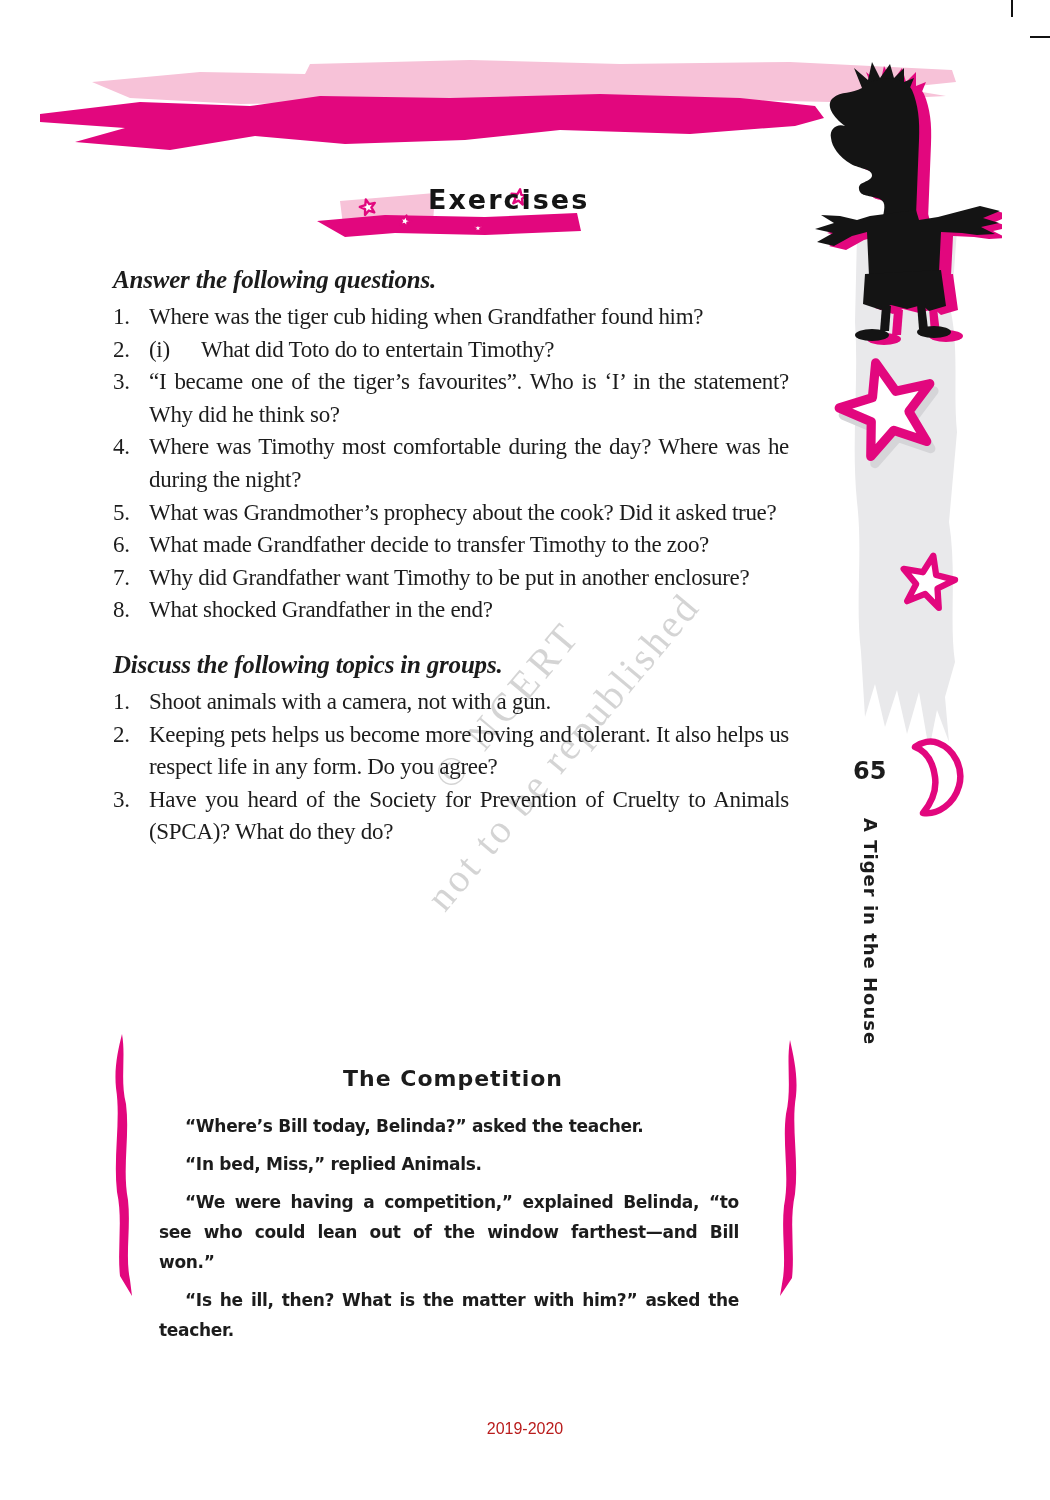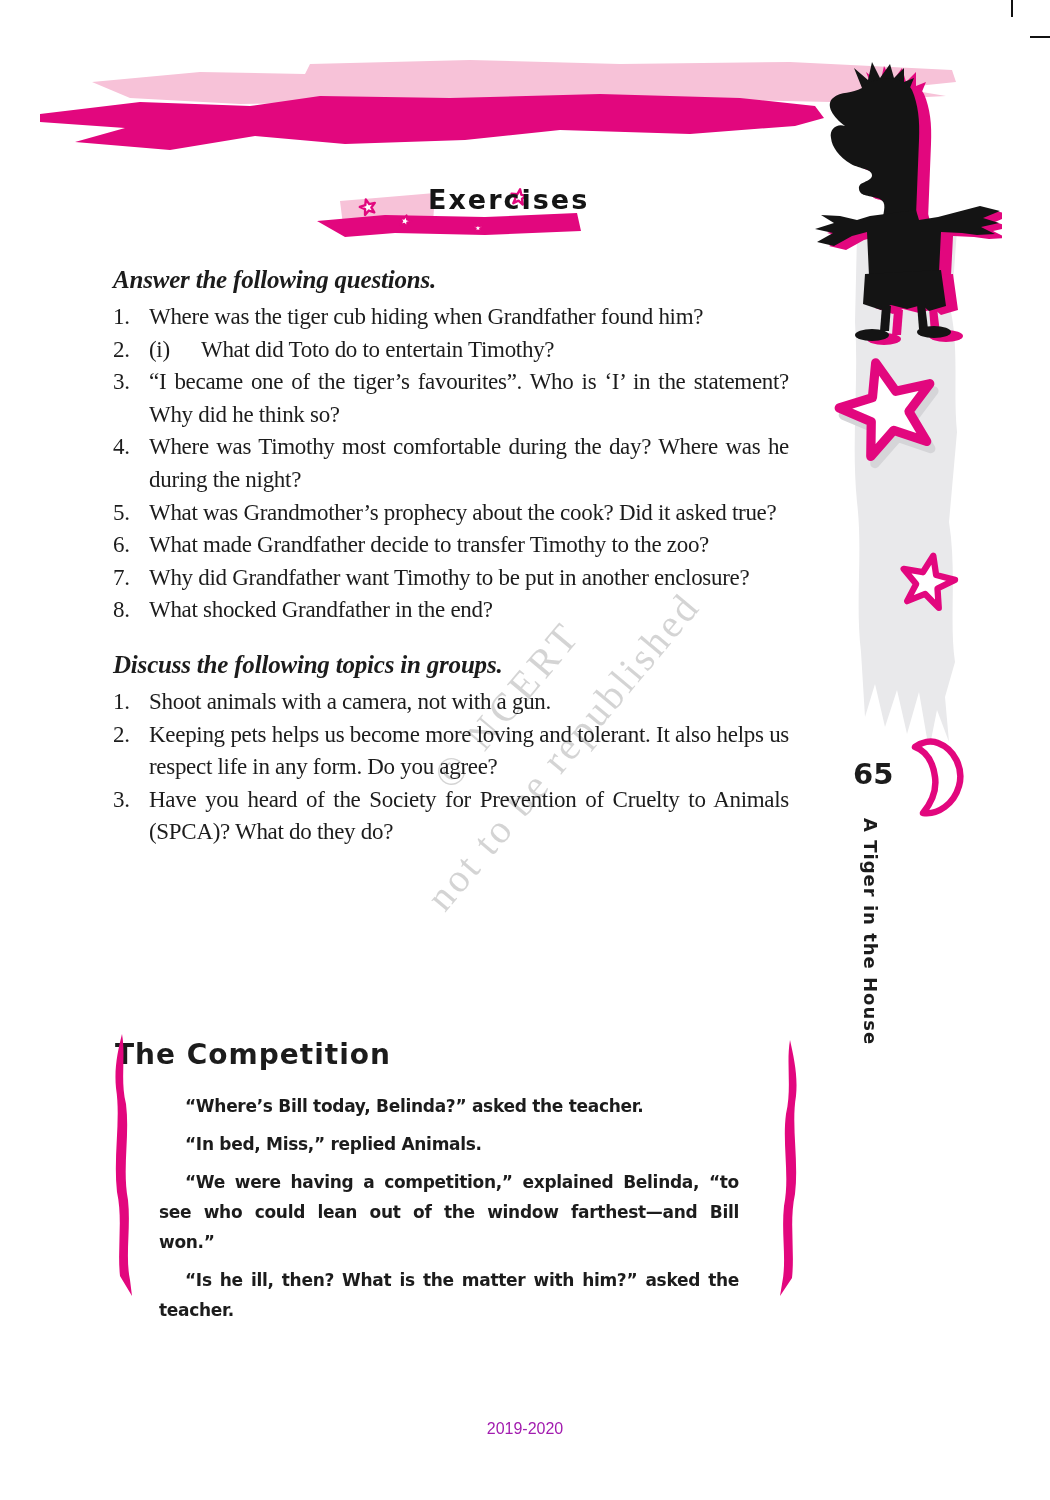--- a/index.html
+++ b/index.html
@@ -41,44 +41,44 @@
   .q-num { width:36px; flex:none; }
   .q-text { flex:1; text-align:justify; }
   .sub-row { display:flex; }
   .sub-num { width:52px; flex:none; }
   .sub-text { flex:1; }
   .discuss-block { margin-top:24px; }
 
   
   .comp-box { left:115px; top:1032px; width:676px; height:264px; z-index:2; }
   .comp-title {
-    text-align:left; font-family:"DejaVu Sans", sans-serif;
-    font-weight:700; font-size:28px; letter-spacing:1px; padding-top:6px;
+    text-align:center; font-family:"DejaVu Sans", sans-serif;
+    font-weight:700; font-size:22px; letter-spacing:1px; padding-top:6px;margin-top:28px;
   }
   .comp-body {
     margin:20px 44px 0 36px; font-family:"DejaVu Sans", sans-serif;
     font-weight:700; font-size:17px; line-height:30px; letter-spacing:-0.3px;
   }
   .comp-body p { margin:8px; text-indent:26px; text-align:justify; }
 
   
   .page-num {
     left:853px; top:757px; font-family:"DejaVu Sans", sans-serif;
-    font-weight:700; font-size:29px; z-index:3;
+    font-weight:700; font-size:24px; z-index:3;
   }
   .book-title-vertical {
     left:860px; top:818px; height:230px;
     writing-mode:vertical-rl; text-orientation:mixed;
     font-family:"DejaVu Sans", sans-serif; font-weight:700; font-size:18px;
     letter-spacing:1px; z-index:3; white-space:nowrap;
   }
 
   .footer-year {
     left:0; top:1420px; width:1050px; text-align:center;
-    font-family:"Liberation Sans", sans-serif; font-size:16px; color:#a21caf;
+    font-family:"Liberation Sans", sans-serif; font-size:16px; color:#b91c1c;
   }
 </style>
 </head>
 <body>
 
 <div id="page">
 
   <div class="abs crop-v"></div>
   <div class="abs crop-h"></div>
 

